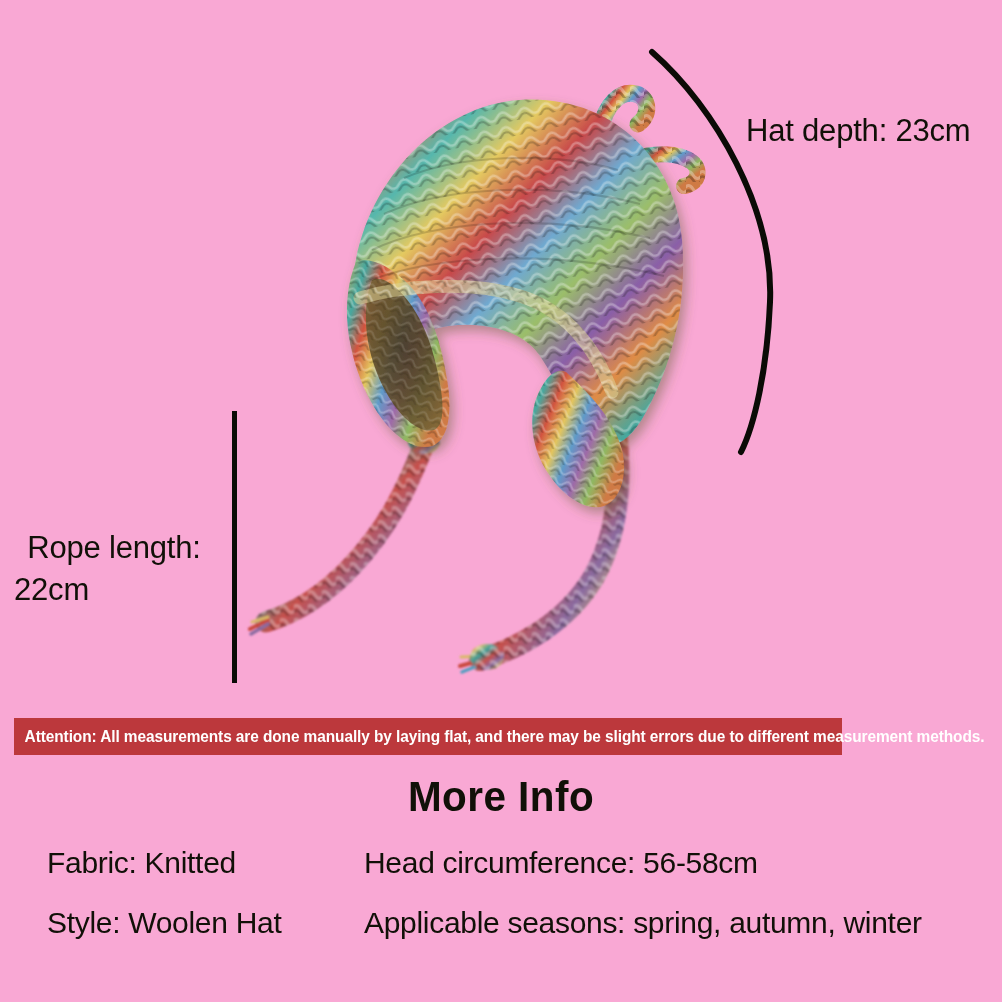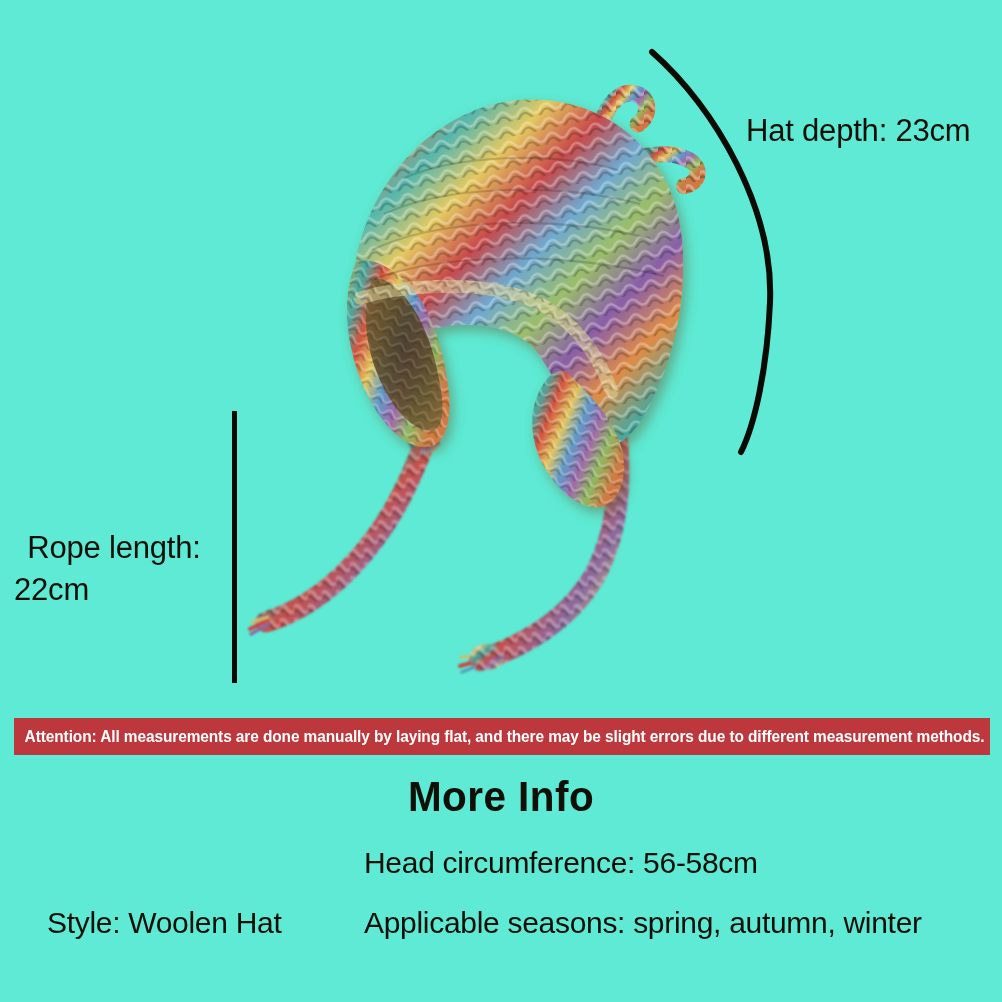--- a/index.html
+++ b/index.html
@@ -11,21 +11,21 @@
     width: 1002px;
     height: 1002px;
     background: #96914f;
     font-family: "Liberation Sans", sans-serif;
     overflow: hidden;
   }
   #page {
     position: relative;
     width: 1002px;
     height: 1002px;
-    background: #5eead4;
+    background: #f9a8d4;
   }
 
   
   #product-photo {
     position: absolute;
     left: 0;
     top: 0;
     width: 1002px;
     height: 710px;
   }
@@ -75,21 +75,21 @@
     top: 30px;
     width: 200px;
     height: 450px;
   }
 
   
   #attention-banner {
     position: absolute;
     left: 14px;
     top: 718px;
-    width: 976px;
+    width: 828px;
     height: 37px;
     background: #bc383c;
     display: flex;
     align-items: center;
   }
   #attention-text {
     color: #ffffff;
     font-family: "Liberation Sans Narrow", "Liberation Sans", sans-serif;
     font-size: 16px;
     font-weight: bold;
@@ -346,20 +346,21 @@
   </div>
 
   <div id="more-info-header">
     
     
   </div>
   <div id="more-info-title">More Info</div>
 
   <div id="specs">
     <div class="spec-row">
+      <span class="spec-cell spec-col-left">Fabric: Knitted</span>
       <span class="spec-cell spec-col-right">Head circumference: 56-58cm</span>
     </div>
     <div class="spec-row">
       <span class="spec-cell spec-col-right">Applicable seasons: spring, autumn, winter</span>
       <span class="spec-cell spec-col-left">Style: Woolen Hat</span>
     </div>
   </div>
 
 </div>
 

